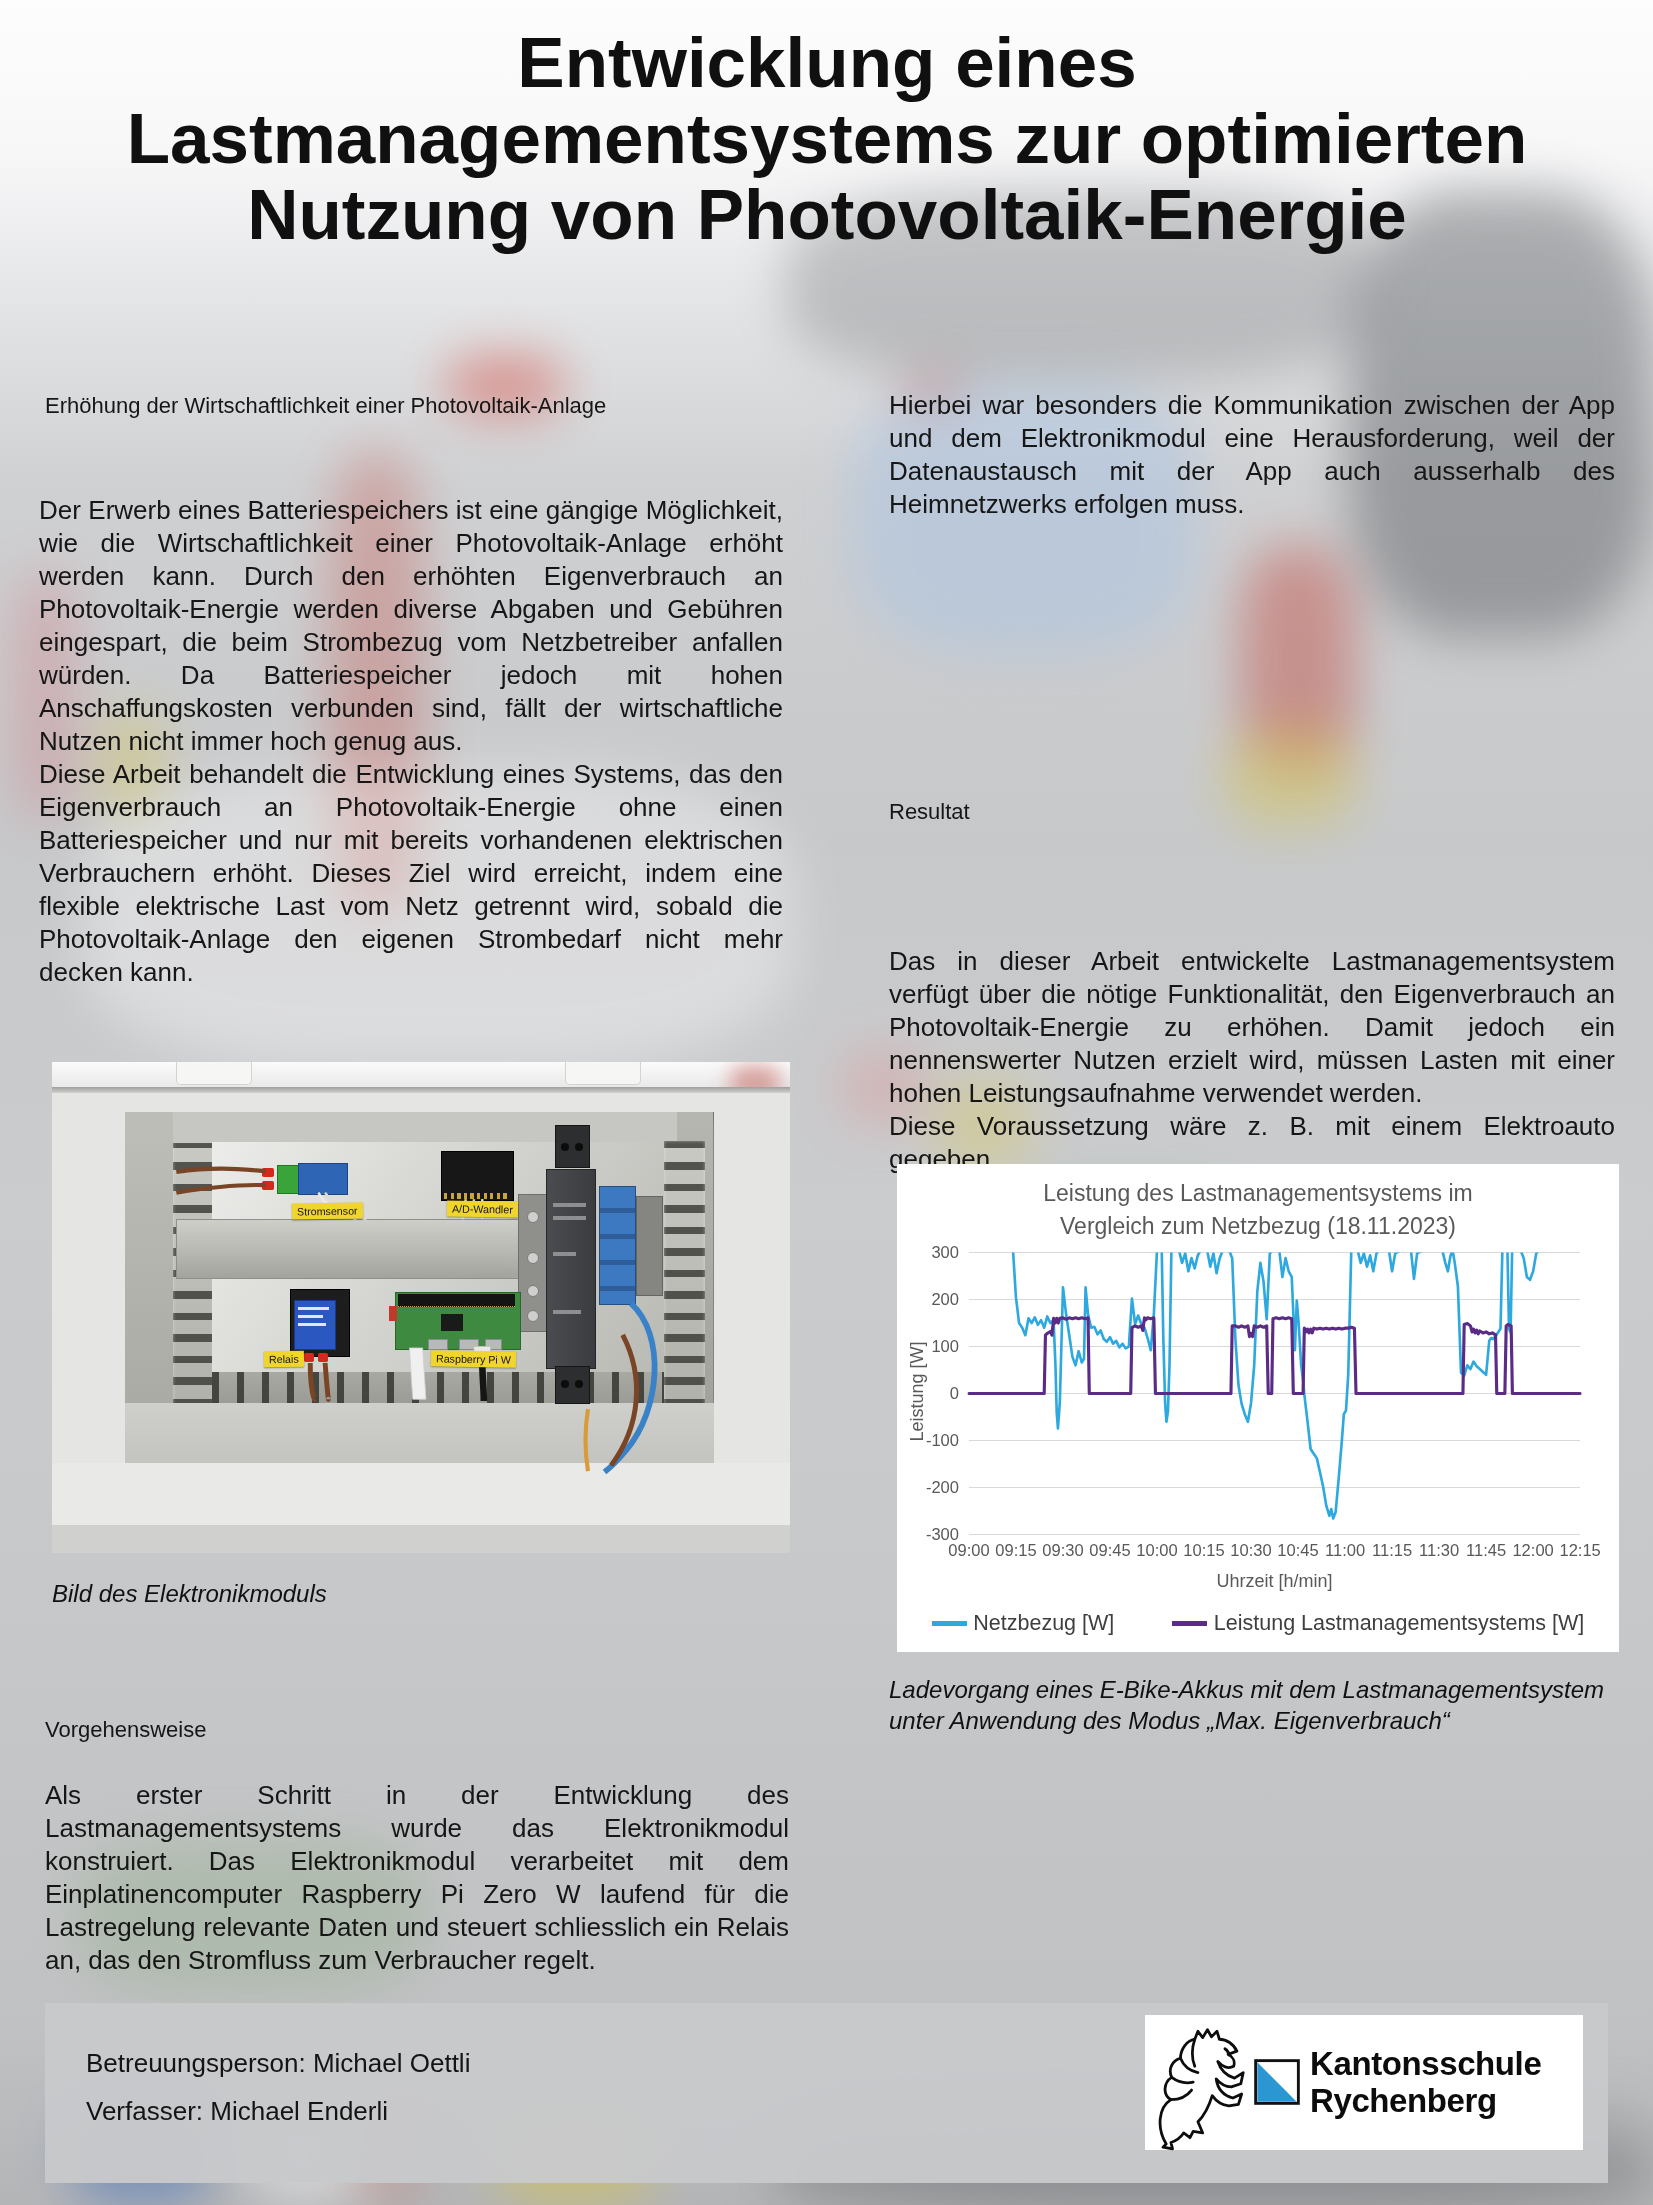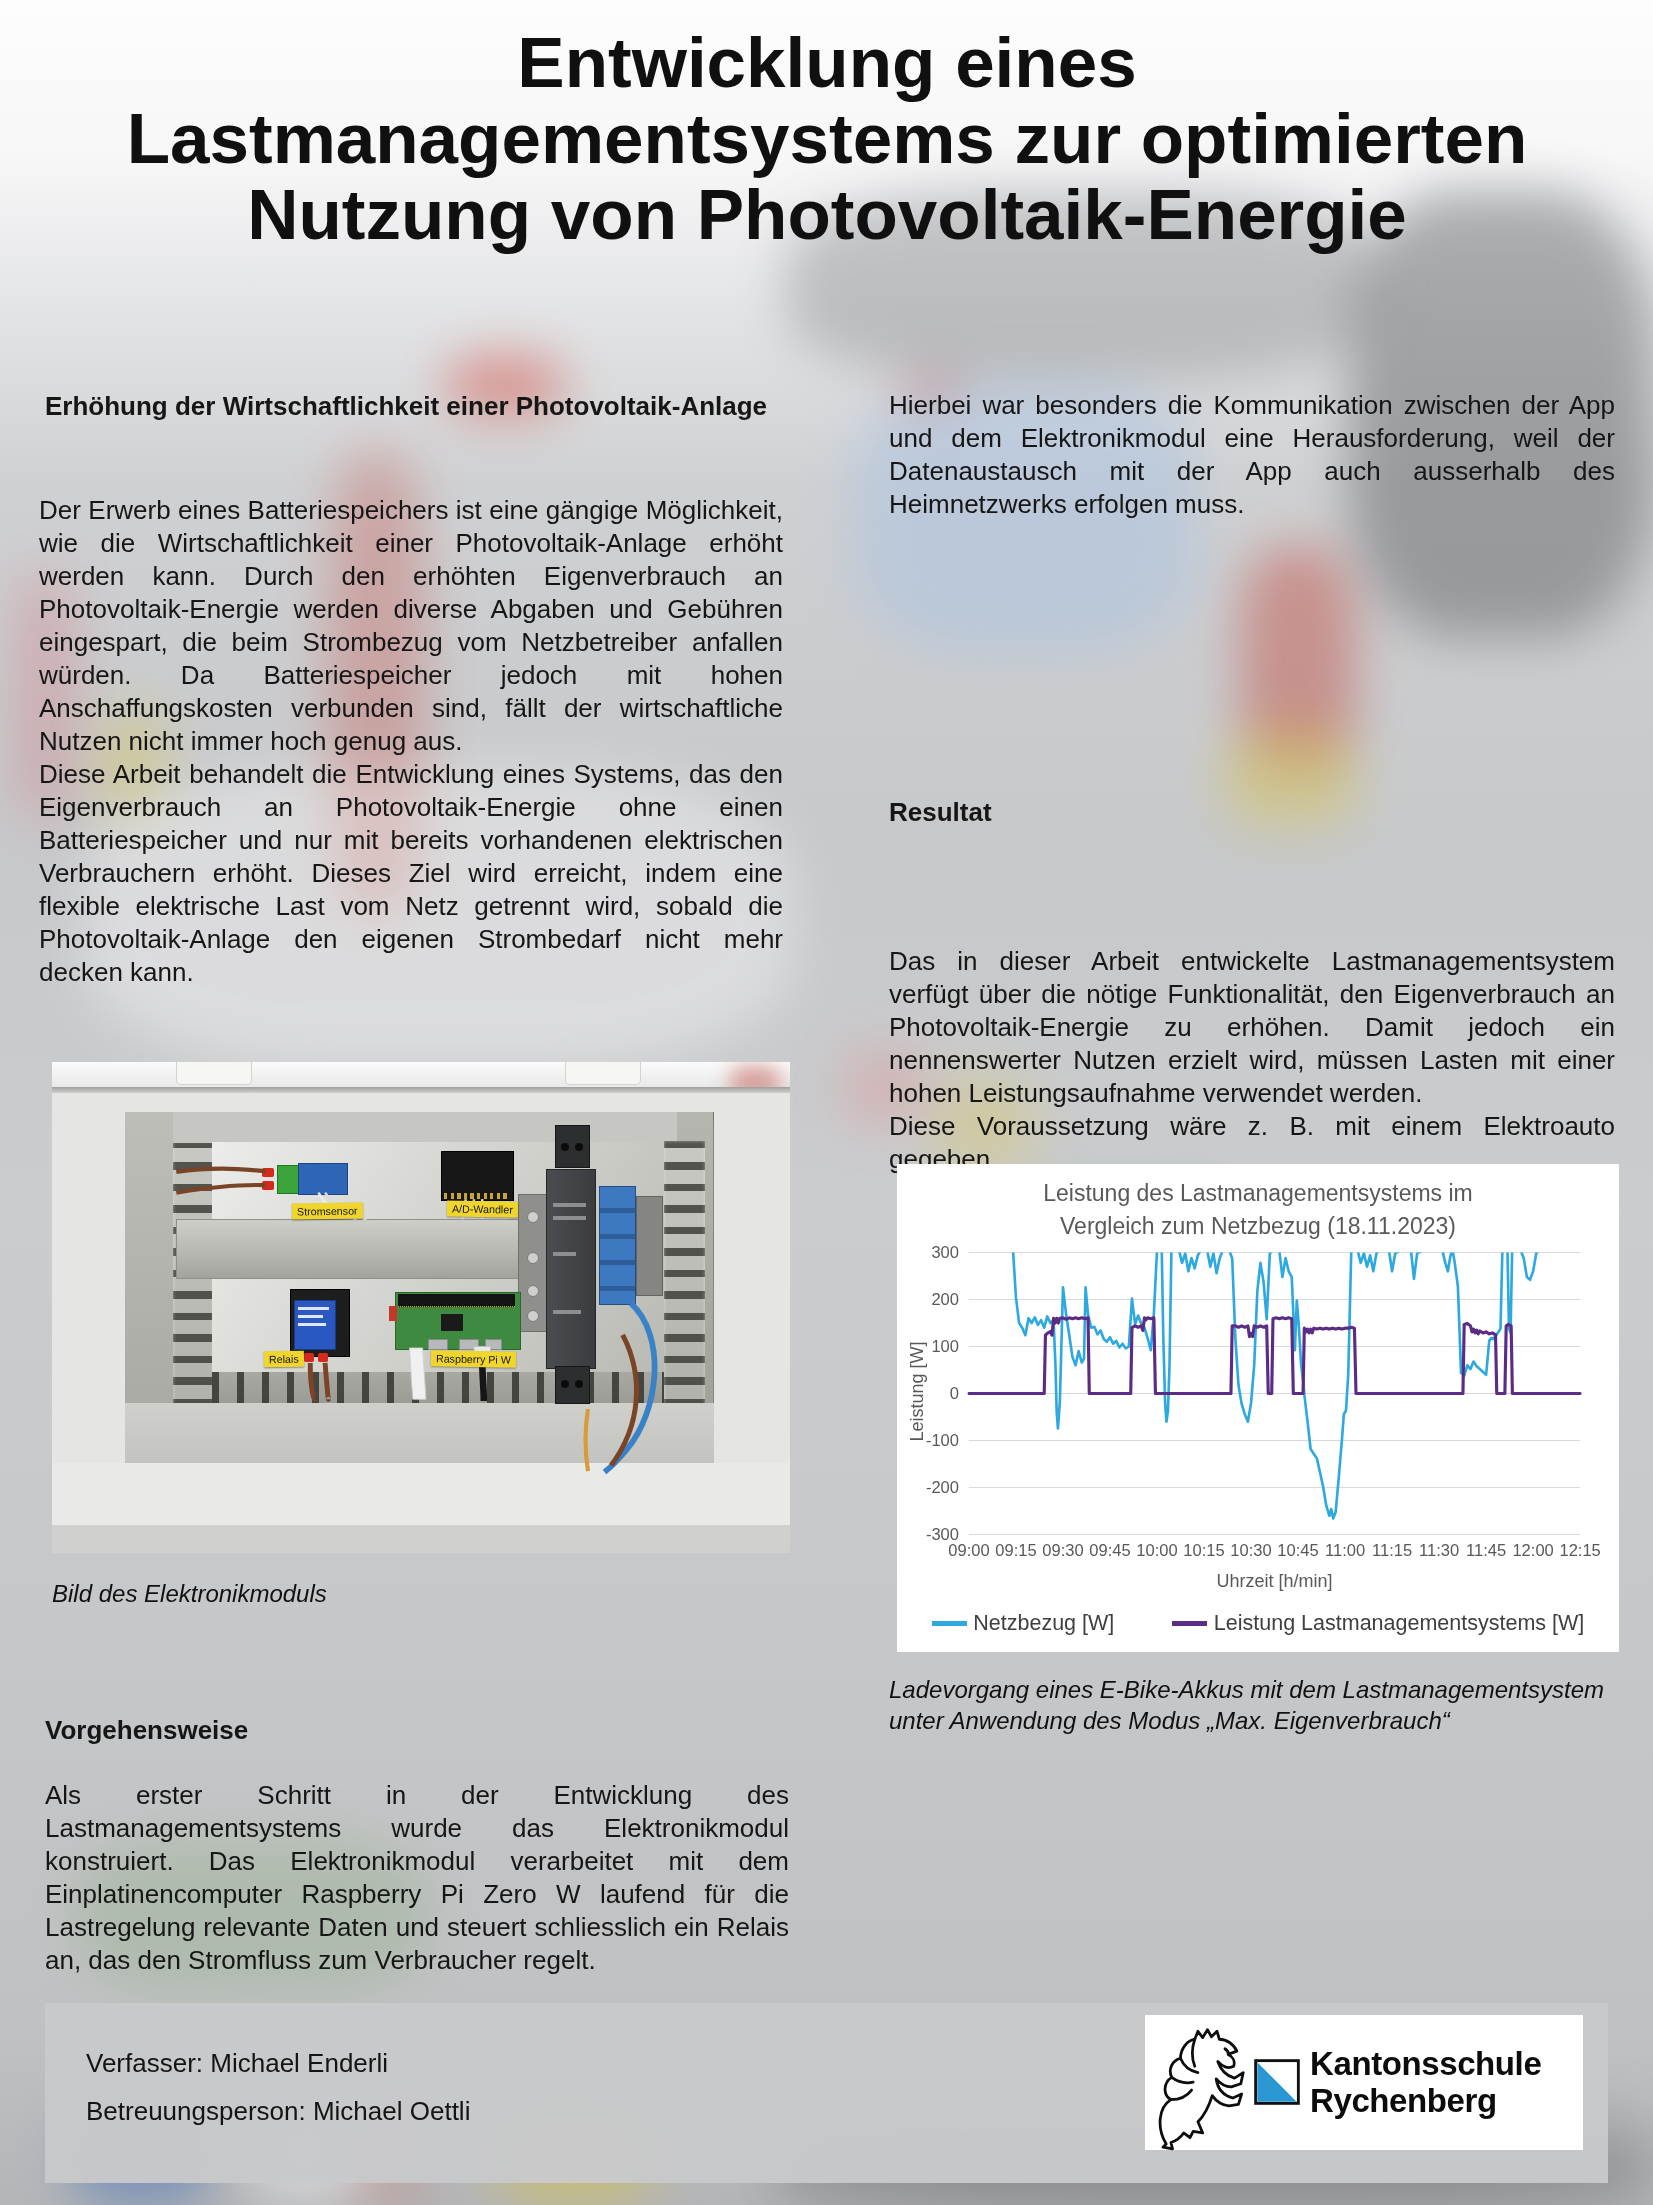--- a/index.html
+++ b/index.html
@@ -4,21 +4,21 @@
 <style>
   html,body{margin:0;padding:0;background:#9a9b9d;}
   .page{position:relative;width:1654px;height:2205px;overflow:hidden;
         font-family:"Liberation Sans",sans-serif;color:#161616;
         background:linear-gradient(180deg,#fdfdfd 0%,#f7f7f8 7%,#e3e4e6 14%,#cfd0d2 22%,
                    #c7c8ca 38%,#cbccce 55%,#c6c7c9 75%,#c0c1c3 92%,#b4b5b7 100%);}
   .blob{position:absolute;filter:blur(25px);border-radius:35%;}
   
   .title{position:absolute;left:0;top:25px;width:1654px;text-align:center;
          font-weight:bold;font-size:71px;line-height:76px;color:#101010;}
-  .h2{position:absolute;font-weight:bold;font-size:26px;line-height:34px;text-align:justify;}
+  .h2{position:absolute;font-weight:normal;font-size:22px;line-height:34px;text-align:justify;}
   .body-text{position:absolute;font-size:26px;line-height:33px;text-align:justify;}
   .body-text p{margin:0;}
   .caption{position:absolute;font-style:italic;font-size:24px;line-height:31px;color:#111;}
   
   .photo{position:absolute;left:52px;top:1062px;width:738px;height:491px;background:#ededec;overflow:hidden;}
   .photo *{position:absolute;}
   .lid{left:0;top:0;width:738px;height:25px;background:linear-gradient(#fbfbfb,#e9e9e9);}
   .hinge{top:0;width:74px;height:21.5px;background:#f6f6f5;border:1.7px solid #d3d3d1;border-top:none;border-radius:0 0 5px 5px;}
   .lid-edge{left:0;top:25px;width:738px;height:6.6px;background:linear-gradient(#9f9f9d,#d9d9d7);}
   .face{left:0;top:31px;width:738px;height:460px;background:#e5e6e4;}
@@ -299,22 +299,22 @@
         <span class="legend-swatch" style="background: rgb(91, 44, 134);"></span>
         <span>Leistung Lastmanagementsystems [W]</span>
       </div>
     </div>
   </div>
 
   <div class="caption" style="left:889px;top:1674px;width:719px;">Ladevorgang eines E-Bike-Akkus mit dem Lastmanagementsystem unter Anwendung des Modus „Max. Eigenverbrauch“</div>
 
   <div class="footer-bar">
     <div class="footer-text">
+      <div>Betreuungsperson: Michael Oettli</div>
       <div>Verfasser: Michael Enderli</div>
-      <div>Betreuungsperson: Michael Oettli</div>
     </div>
     <div class="logo-box">
       <svg width="107" height="135" viewBox="0 0 130 170" style="position:absolute;left:5px;top:1.7px;">
         <g fill="#ffffff" stroke="#0d0d0d" stroke-width="3.5" stroke-linejoin="round" stroke-linecap="round">
           <path d="M18,160 C6,140 8,114 24,104 C13,98 15,82 25,76 C20,66 26,54 36,52
                    C36,40 44,30 54,28 L58,18 L64,26 L70,16 L75,25 L82,18 L85,28
                    C94,28 103,34 107,43 L96,47 C102,50 105,56 103,62 C96,66 88,62 83,56
                    C87,68 94,74 104,77 L115,70 L112,84 L100,88 C92,88 86,84 81,78
                    C83,92 91,99 102,102 L113,97 L109,110 L97,112 C88,111 81,106 76,99
                    C72,112 66,124 58,132 L64,146 L52,144 L48,152 L40,146

